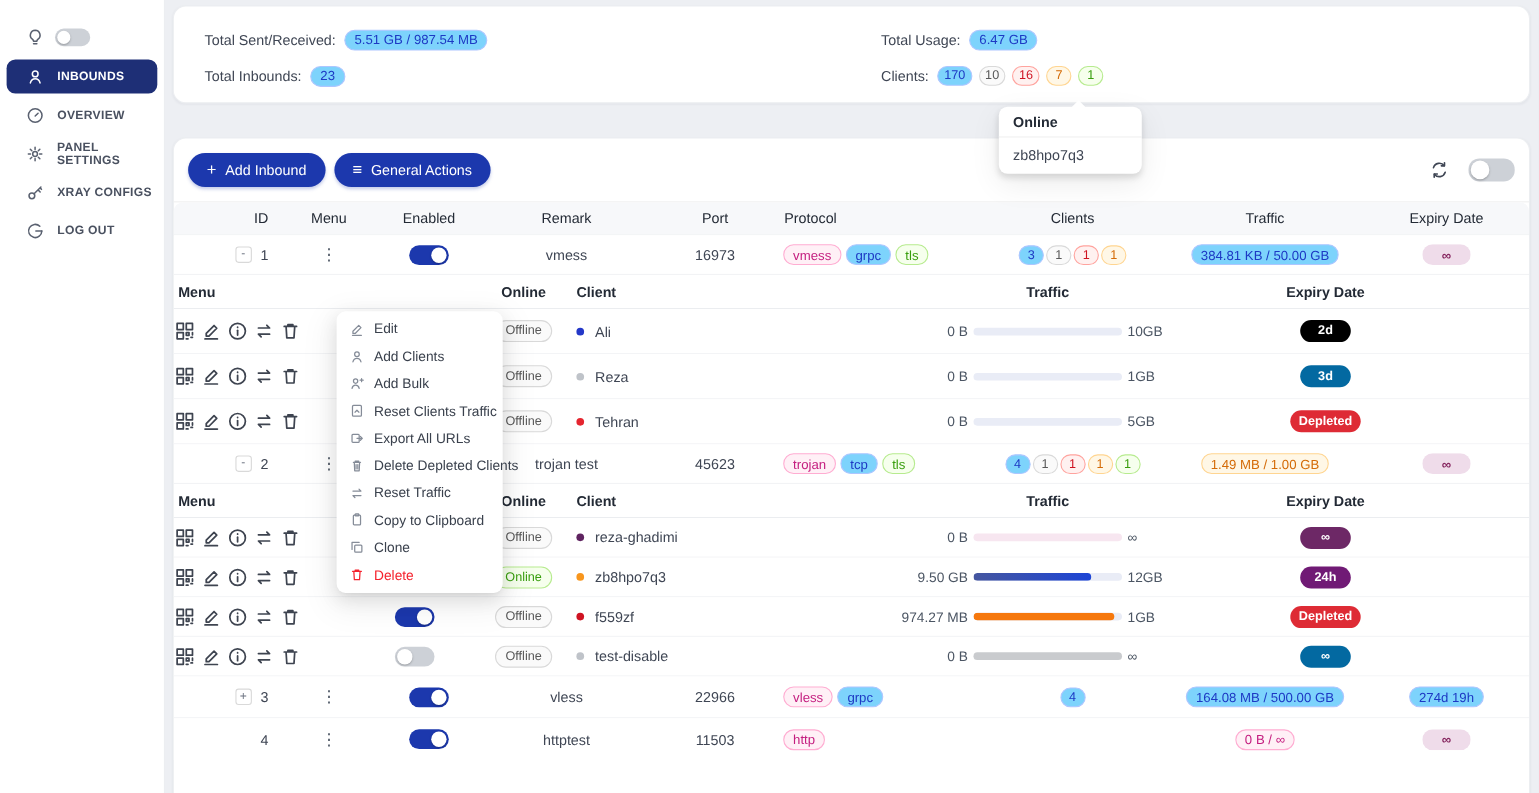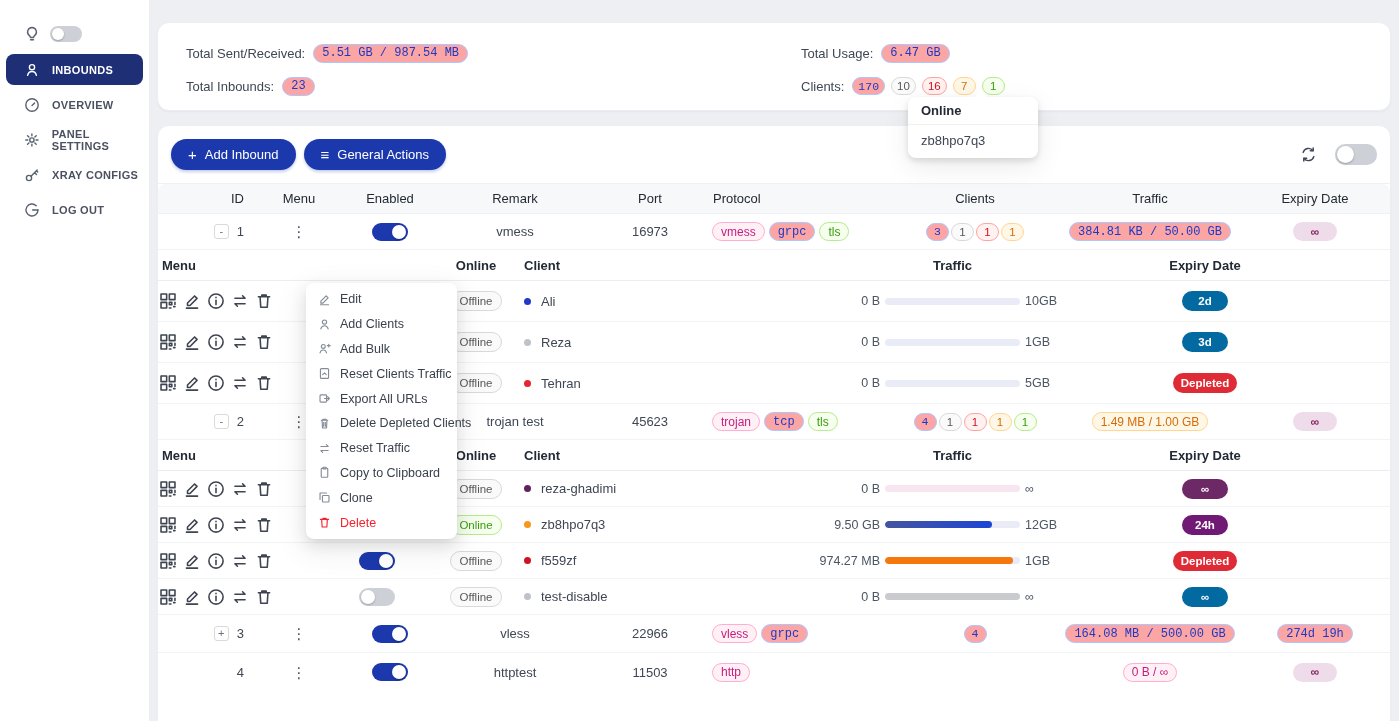--- a/index.html
+++ b/index.html
@@ -20,38 +20,38 @@
   
   .tg { position:relative; width:36px; height:18px; border-radius:10px; background:#cdd1d7; flex:0 0 auto; cursor:pointer; }
   .tg .knob { position:absolute; top:2px; left:2px; width:14px; height:14px; border-radius:50%; background:#fff; box-shadow:0 1px 2px rgba(0,0,0,.25); }
   .tg.on { background:#1c38ad; }
   .tg.on .knob { left:auto; right:2px; }
   .tg.big { width:42px; height:21px; } .tg.big .knob { width:17px; height:17px; }
   .tg.small { width:32px; height:16px; } .tg.small .knob { width:12px; height:12px; }
 
   
   .card { position:absolute; left:157px; width:1234px; background:#fff; border:1px solid #eceef1; border-radius:12px; box-shadow:0 1px 2px rgba(16,24,40,.04); }
-  .card.stats { top:22px; height:89px; }
+  .card.stats { top:5px; height:89px; }
   .card.main { top:125px; height:620px; border-bottom-left-radius:0; border-bottom-right-radius:0; }
 
   .stats-col { position:absolute; top:20px; display:flex; flex-direction:column; gap:13px; }
   .stat-row { display:flex; align-items:center; gap:8px; height:20px; color:#3f4654; }
 
   
   .pill { display:inline-flex; align-items:center; justify-content:center; height:19px; padding:0 8px; border-radius:10px; border:1px solid transparent; font-size:12px; white-space:nowrap; }
-  .pill.blue    { background:#fca5a5; border-color:#adc6ff; color:#1d39c4;font-family:Liberation Mono, monospace; }
+  .pill.blue    { background:#7dd3fc; border-color:#adc6ff; color:#1d39c4; }
   .pill.default { background:#fafafa; border-color:#d9d9d9; color:#595959; }
   .pill.red     { background:#fff1f0; border-color:#ffa39e; color:#cf1322; }
   .pill.orange  { background:#fff7e6; border-color:#ffd591; color:#d46b08; }
   .pill.green   { background:#f6ffed; border-color:#b7eb8f; color:#389e0d; }
   .pill.magenta { background:#fff0f6; border-color:#ffadd2; color:#c41d7f; }
   .cnt { height:18px; min-width:23px; padding:0 5px; border-radius:9px; font-size:11.5px; }
   .pill.pinkfill { background:#efdcea; color:#86255f; font-weight:bold; min-width:44px; }
   .pill.solid { border:none; color:#fff; font-size:11.5px; font-weight:bold; min-width:46px; height:20px; }
-  .solid.navy   { background:#0369a1; }
+  .solid.navy   { background:#000000; }
   .solid.gray   { background:#0369a1; }
   .solid.redbg  { background:#de2b35; }
   .solid.orangebg { background:#701a75; }
   .solid.plum   { background:#6d2866; }
 
   
   .toolbar { display:flex; align-items:center; height:57px; padding:0 13px; gap:8px; }
   .btn { display:inline-flex; align-items:center; gap:8px; height:31px; padding:0 17px; border-radius:16px; background:#1c38ad; color:#fff; font-size:13px; border:none; cursor:pointer; box-shadow:0 2px 3px rgba(28,56,173,.25); }
   .btn .glyph { font-size:15px; line-height:1; }
   .spacer { flex:1; }

